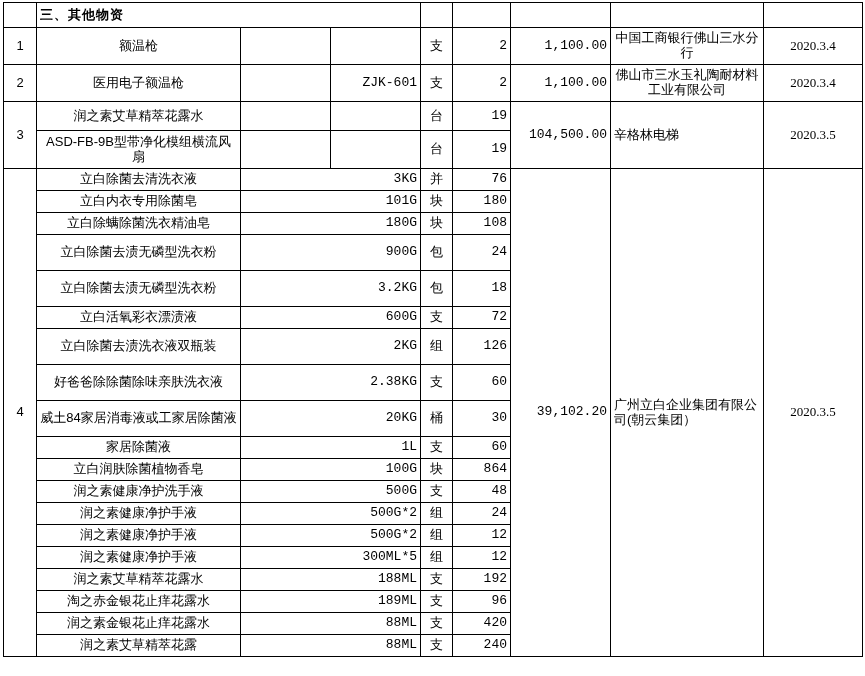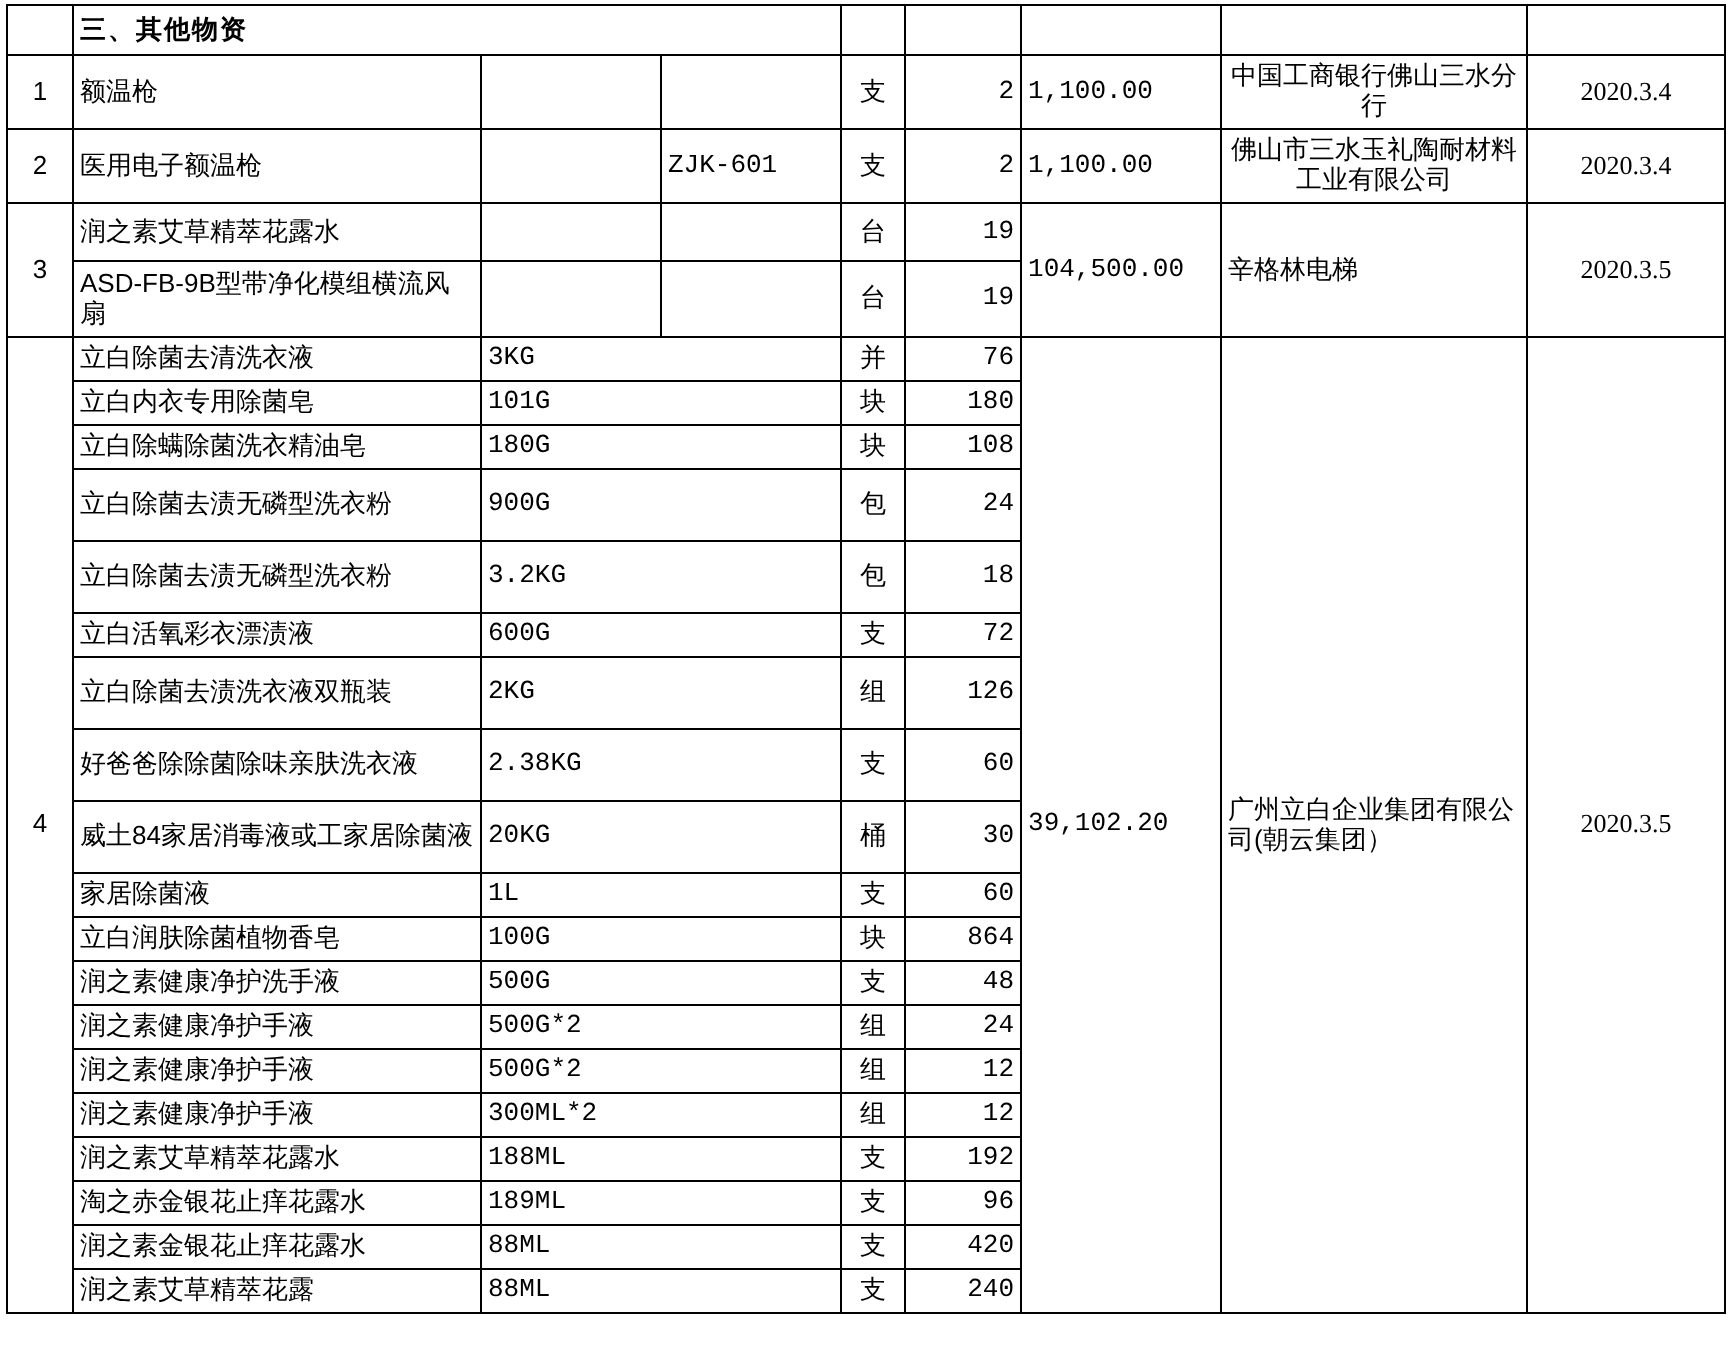--- a/index.html
+++ b/index.html
@@ -43,25 +43,25 @@
   col.c-name  { width: 204px; }
   col.c-spec  { width: 90px; }
   col.c-spec2 { width: 90px; }
   col.c-unit  { width: 32px; }
   col.c-qty   { width: 58px; }
   col.c-amt   { width: 100px; }
   col.c-sup   { width: 153px; }
   col.c-date  { width: 99px; }
 
   td.no     { text-align: center; }
-  td.name   { text-align: left; }
-  td.spec   { text-align: left; font-size: 11.5px; font-family: "Liberation Mono","DejaVu Sans Mono", monospace; }
+  td.name   { text-align: center; }
+  td.spec   { text-align: right; font-size: 11.5px; font-family: "Liberation Mono","DejaVu Sans Mono", monospace; }
   td.unit   { text-align: center; }
   td.qty    { text-align: right; padding-right: 6px; font-family: "Liberation Mono","DejaVu Sans Mono", monospace; font-size: 12px;}
-  td.amt    { text-align: left; font-family: "Liberation Mono","DejaVu Sans Mono", monospace; font-size: 12px; }
+  td.amt    { text-align: right; font-family: "Liberation Mono","DejaVu Sans Mono", monospace; font-size: 12px; }
   td.sup    { text-align: center; }
   td.sup.ctr{ text-align: left; }
   td.date   { text-align: center; font-family: Liberation Serif, serif; font-size: 12px; }
 
   td.section-title {
     color: #FF0000;
     font-weight: bold;
     font-size: 15px;
     text-align: left;
     padding-left: 62px;
@@ -223,21 +223,21 @@
           <td class="qty">24</td>
         </tr>
         <tr class="p1">
           <td class="name">润之素健康净护手液</td>
           <td class="spec" colspan="2">500G*2</td>
           <td class="unit">组</td>
           <td class="qty">12</td>
         </tr>
         <tr class="p1">
           <td class="name">润之素健康净护手液</td>
-          <td class="spec" colspan="2">300ML*2</td>
+          <td class="spec" colspan="2">300ML*5</td>
           <td class="unit">组</td>
           <td class="qty">12</td>
         </tr>
         <tr class="p1">
           <td class="name">润之素艾草精萃花露水</td>
           <td class="spec" colspan="2">188ML</td>
           <td class="unit">支</td>
           <td class="qty">192</td>
         </tr>
         <tr class="p1">

